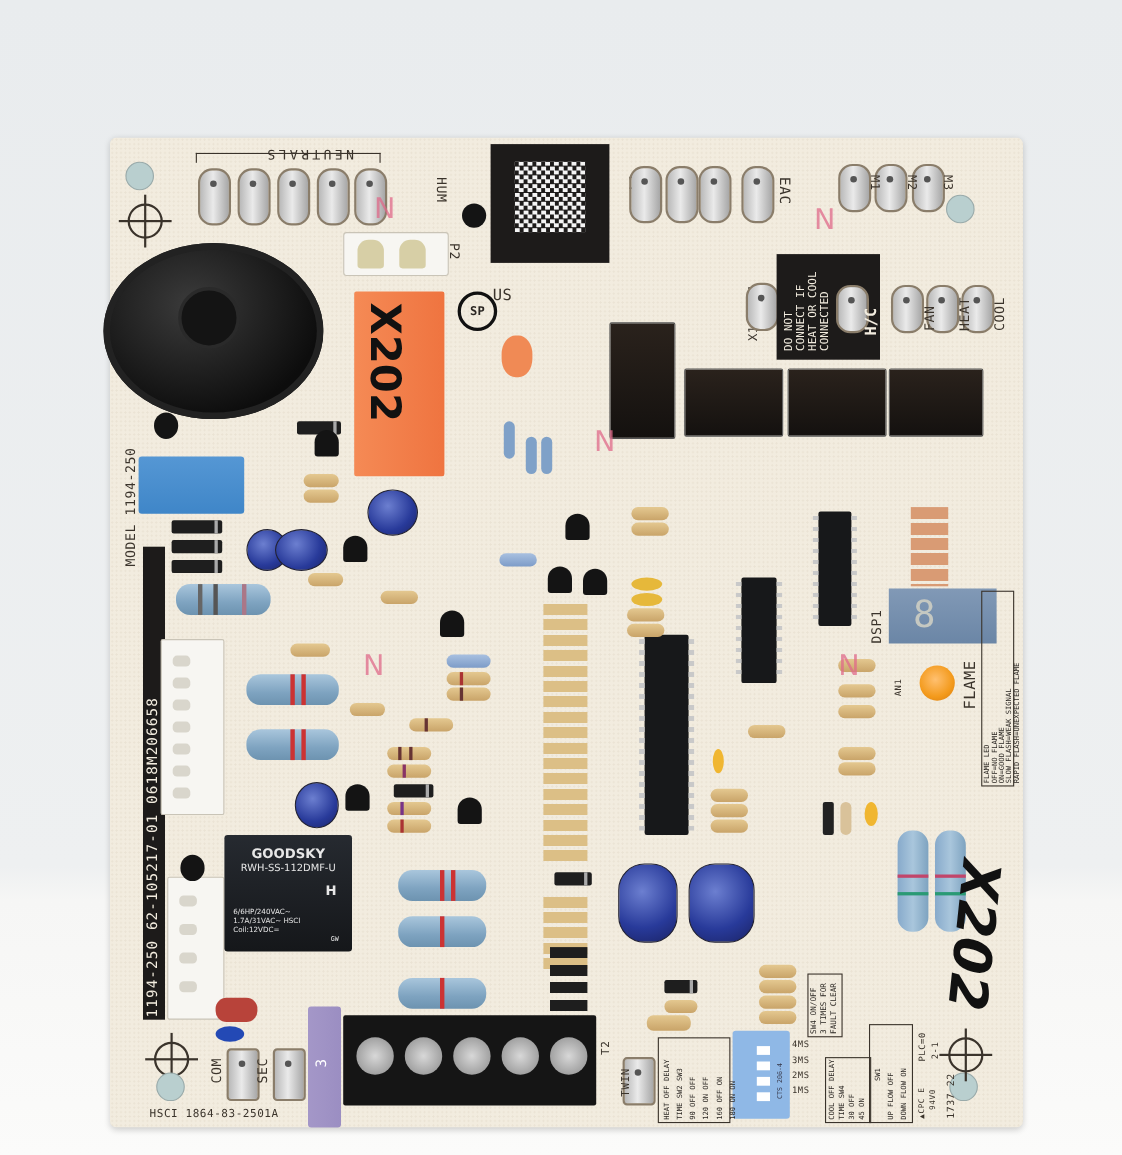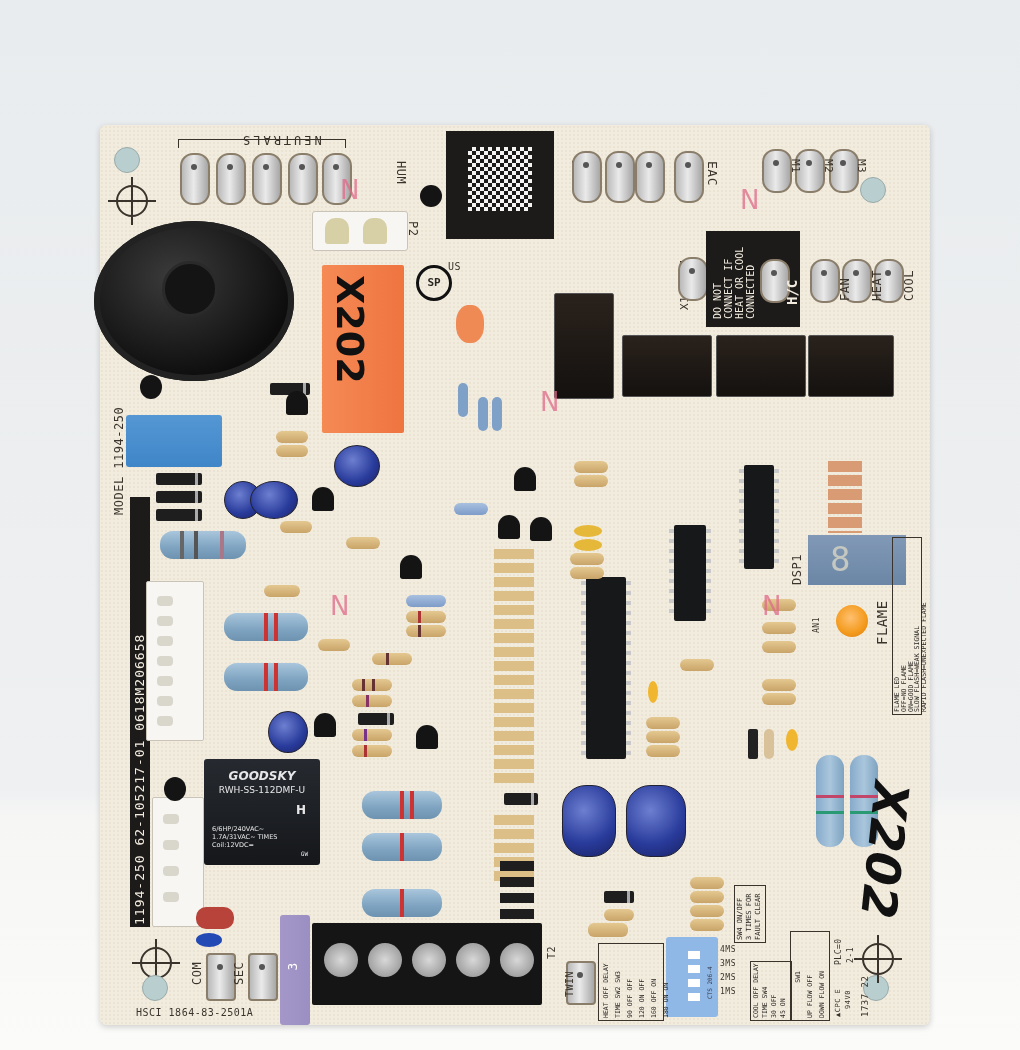--- a/index.html
+++ b/index.html
@@ -122,21 +122,21 @@
   <div class="abs" style="left:-6px;top:96px;width:200px;height:160px;border-radius:50%;
        background:radial-gradient(ellipse at 40% 35%,#3b3b3b,#0d0d0d 70%);box-shadow:inset 0 0 0 6px #222">
     <div class="abs" style="left:68px;top:40px;width:50px;height:50px;border-radius:50%;background:#141414;border:3px solid #2a2a2a"></div>
   </div>
 
   <div class="abs" style="left:222px;top:140px;width:82px;height:168px;background:linear-gradient(90deg,#f58a55,#ef7440);border-radius:2px">
     <div class="hand" style="left:50px;top:10px;font-size:38px;transform-origin:left top;transform:rotate(90deg);white-space:nowrap">X202</div>
   </div>
 
   <div class="abs" style="left:316px;top:140px;width:30px;height:30px;border:3px solid #111;border-radius:50%;font-size:11px;text-align:center;line-height:30px;font-weight:bold">SP</div>
-  <div class="silk" style="left:348px;top:136px;font-size:10px">US</div>
+  <div class="silk" style="left:348px;top:136px;font-size:14px">US</div>
   <div class="abs" style="left:356px;top:180px;width:28px;height:38px;border-radius:45%;background:#f08a55"></div>
 
   <div class="abs" style="left:26px;top:290px;width:96px;height:52px;background:linear-gradient(180deg,#5597d4,#3f86c8);border-radius:3px"></div>
 
   <div class="silk v" style="left:12px;top:390px;font-size:12px">MODEL 1194-250</div>
   <div class="blackbox" style="left:30px;top:372px;width:20px;height:430px">
     <div class="abs" style="left:2px;top:428px;transform-origin:left top;transform:rotate(-90deg);font-size:13px;white-space:nowrap;letter-spacing:1px">1194-250  62-105217-01  0618M206658</div>
   </div>
 
   <div class="conn" style="left:46px;top:456px;width:56px;height:158px;border-radius:2px">
@@ -184,26 +184,26 @@
   <div class="bigres" style="left:124px;top:488px;width:84px">
     <div class="b" style="left:40px;background:#c33"></div>
       <div class="b" style="left:50px;background:#c33"></div>
   </div>
   <div class="bigres" style="left:124px;top:538px;width:84px">
     <div class="b" style="left:40px;background:#c33"></div>
       <div class="b" style="left:50px;background:#c33"></div>
   </div>
 
   <div class="abs" style="left:104px;top:634px;width:116px;height:106px;background:linear-gradient(180deg,#262a30,#15171a);border-radius:3px;color:#e7e7e7;text-align:center">
-    <div style="margin-top:10px;font-family:'DejaVu Sans',sans-serif;font-weight:bold;font-style:italic;font-size:12px">GOODSKY</div>
+    <div style="margin-top:10px;font-family:'DejaVu Sans',sans-serif;font-weight:bold;font-size:12px">GOODSKY</div>
     <div style="font-family:'DejaVu Sans',sans-serif;font-size:9px;margin-top:2px">RWH-SS-112DMF-U</div>
     <div style="position:absolute;right:14px;top:44px;font-family:'DejaVu Sans',sans-serif;font-weight:bold;font-size:12px">H</div>
     <div style="position:absolute;left:8px;top:66px;text-align:left;font-family:'DejaVu Sans',sans-serif;font-size:6.5px;line-height:8px">
       <div>6/6HP/240VAC~</div>
-      <div>1.7A/31VAC~ TIMES</div>
+      <div>1.7A/31VAC~ HSCI</div>
       <div>Coil:12VDC=</div>
     </div>
     <div style="position:absolute;right:12px;bottom:8px;font-size:6px">GW</div>
   </div>
 
   <div class="bigres" style="left:262px;top:666px;width:80px">
       <div class="b" style="left:38px;background:#c33"></div>
       <div class="b" style="left:48px;background:#c33"></div>
     </div>
   <div class="bigres" style="left:262px;top:708px;width:80px">

